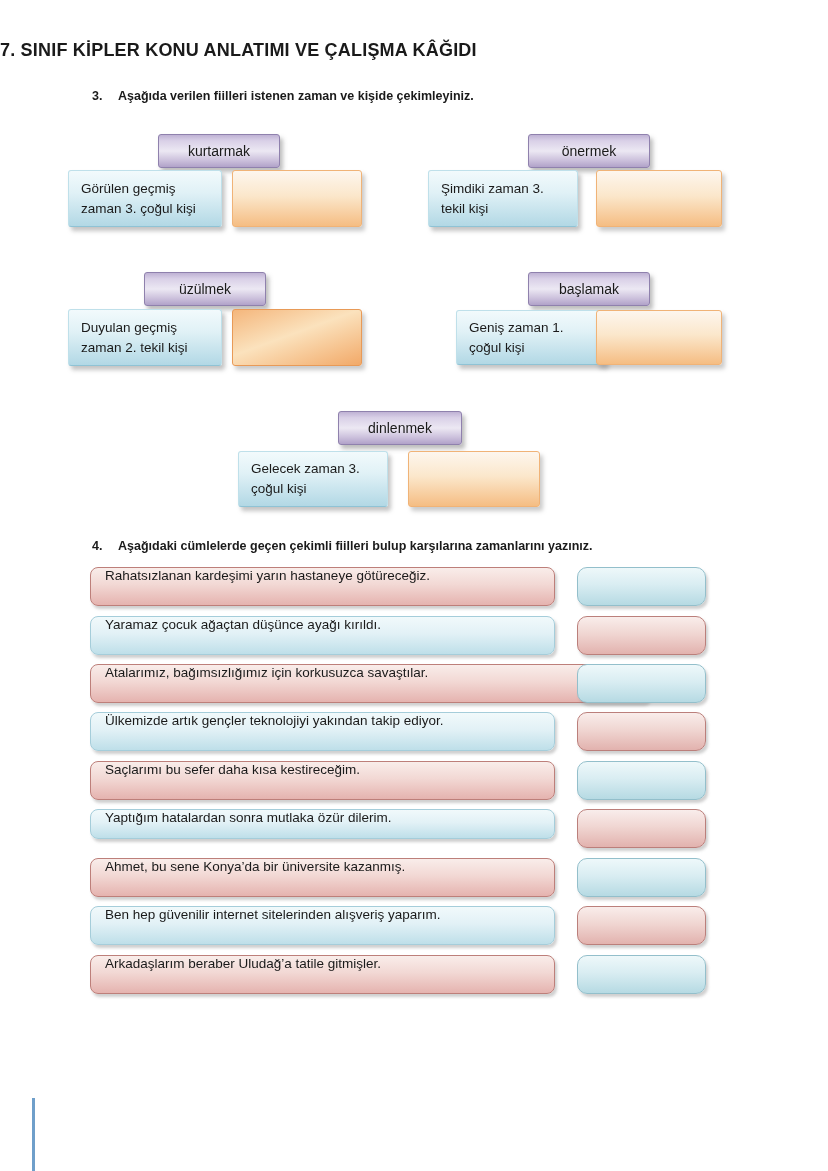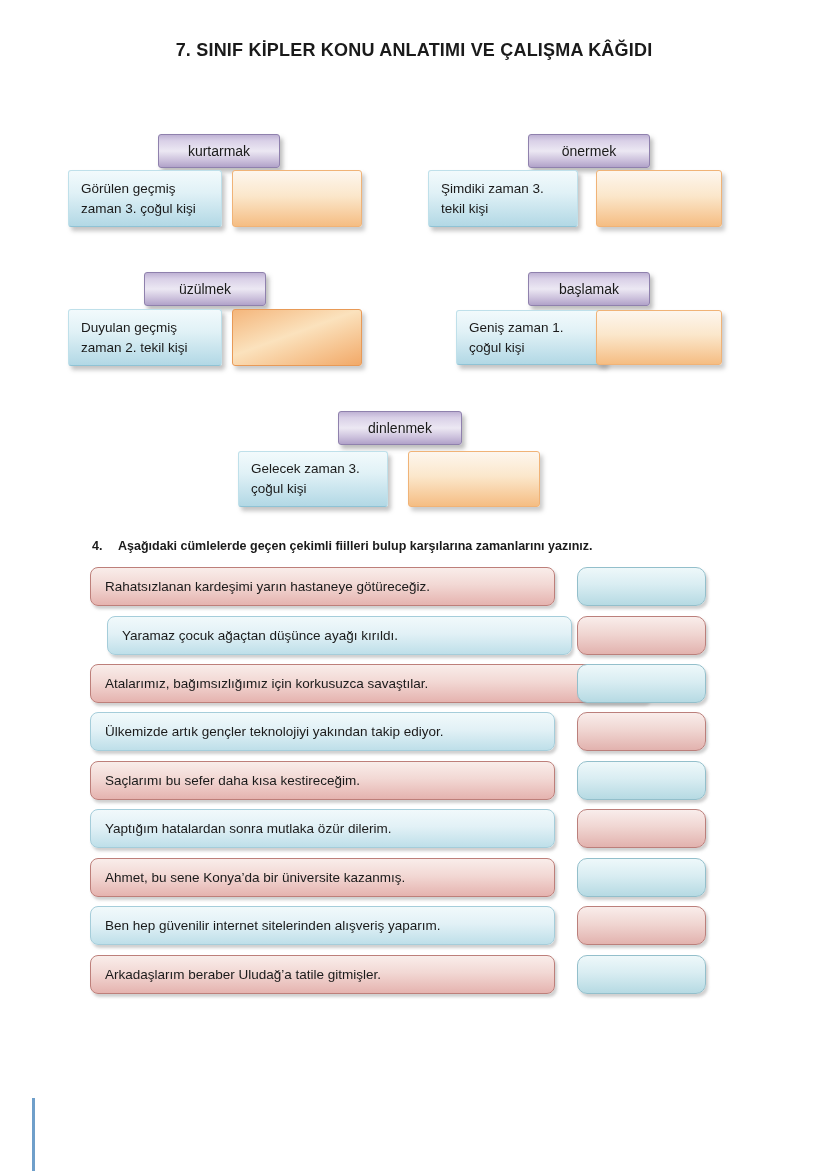--- a/index.html
+++ b/index.html
@@ -3,21 +3,21 @@
 <meta charset="utf-8">
 <style>
   html,body { margin:0; padding:0; background:#ffffff; }
   .page {
     position:relative; width:828px; height:1171px; margin:0 auto;
     background:#ffffff; font-family:"Liberation Sans", sans-serif;
     color:#1a1a1a; overflow:hidden;
   }
   .title {
     position:absolute; left:0; top:40px; width:100%;
-    text-align:center; font-size:18px; font-weight:bold; letter-spacing:0.2px;
+    text-align:left; font-size:18px; font-weight:bold; letter-spacing:0.2px;
   }
   .q-prompt { position:absolute; left:92px; font-size:12.5px; font-weight:bold; }
   .q-prompt .q-num { display:inline-block; width:26px; }
   .abs { position:absolute; box-sizing:border-box; }
 
   
   .verb-box {
     background:linear-gradient(180deg,#bfb2d4 0%,#d9d0e7 18%,#ece8f3 50%,#cdc2dd 78%,#b1a2c9 100%);
     border:1px solid #8f81ad; border-radius:3px;
     box-shadow:3px 4px 4px rgba(125,125,125,0.5);
@@ -37,39 +37,42 @@
     border:1px solid #f0b377; border-radius:3px;
     box-shadow:3px 4px 4px rgba(125,125,125,0.4);
   }
   .ans-orange.deep {
     background:linear-gradient(160deg,#f4b67c 0%,#fbe2bd 45%,#f2a968 100%);
     border-color:#e89a57;
   }
 
   
   .sentence-box {
-    border-radius:8px; display:flex; align-items:center;
+    border-radius:8px; display:flex; align-items:flex-start;
     padding-left:14px; font-size:13.5px;
     box-shadow:2px 3px 3px rgba(135,135,135,0.4);
   }
   .sentence-box.red  { background:linear-gradient(180deg,#f9edea 0%,#f2d8d4 45%,#e5b3af 100%); border:1px solid #bd7f7a; }
   .sentence-box.blue { background:linear-gradient(180deg,#f1f9fb 0%,#e2f1f6 45%,#bedfe9 100%); border:1px solid #a5cdda; }
   .ans4 { border-radius:10px; box-shadow:2px 3px 3px rgba(135,135,135,0.4); }
   .ans4.blue { background:linear-gradient(180deg,#eef8fa 0%,#d9edf2 45%,#b6dae3 100%); border:1px solid #93bfcb; }
   .ans4.red  { background:linear-gradient(180deg,#f9edeb 0%,#f0d6d2 45%,#e2b2ae 100%); border:1px solid #bb7f7b; }
 
   .edge-line { background:#6f9fca; }
 </style>
 </head>
 <body>
 
 <div class="page">
 
   <div class="title">7. SINIF KİPLER KONU ANLATIMI VE ÇALIŞMA KÂĞIDI</div>
 
+  <div class="q-prompt" style="top:89px;">
+    <span class="q-num">3.</span><span>Aşağıda verilen fiilleri istenen zaman ve kişide çekimleyiniz.</span>
+  </div>
 
   <div class="abs verb-box" style="left:158px; top:118px; width:122px; height:34px;">
     <span>kurtarmak</span>
   </div>
   <div class="abs tense-box" style="left:68px; top:170px; width:154px; height:57px;">
     <span>Görülen geçmiş zaman 3. çoğul kişi</span>
   </div>
   <div class="abs ans-orange" style="left:232px; top:170px; width:130px; height:57px;"></div>
 
   <div class="abs verb-box" style="left:528px; top:118px; width:122px; height:34px;">
@@ -106,41 +109,41 @@
 
   <div class="q-prompt" style="top:539px;">
     <span class="q-num">4.</span><span>Aşağıdaki cümlelerde geçen çekimli fiilleri bulup karşılarına zamanlarını yazınız.</span>
   </div>
 
   <div class="abs sentence-box red" style="left:90px; top:567px; width:465px; height:39px;">
       <span>Rahatsızlanan kardeşimi yarın hastaneye götüreceğiz.</span>
     </div>
   <div class="abs ans4 blue" style="left:577px; top:567px; width:129px; height:39px;"></div>
 
-  <div class="abs sentence-box blue" style="left:90px; top:616px; width:465px; height:39px;margin-left:17px;">
+  <div class="abs sentence-box blue" style="left:90px; top:616px; width:465px; height:39px;">
       <span>Yaramaz çocuk ağaçtan düşünce ayağı kırıldı.</span>
     </div>
   <div class="abs ans4 red" style="left:577px; top:616px; width:129px; height:39px;"></div>
 
   <div class="abs sentence-box red" style="left:90px; top:664px; width:560px; height:39px;">
       <span>Atalarımız, bağımsızlığımız için korkusuzca savaştılar.</span>
     </div>
   <div class="abs ans4 blue" style="left:577px; top:664px; width:129px; height:39px;"></div>
 
   <div class="abs sentence-box blue" style="left:90px; top:712px; width:465px; height:39px;">
       <span>Ülkemizde artık gençler teknolojiyi yakından takip ediyor.</span>
     </div>
   <div class="abs ans4 red" style="left:577px; top:712px; width:129px; height:39px;"></div>
 
   <div class="abs sentence-box red" style="left:90px; top:761px; width:465px; height:39px;">
       <span>Saçlarımı bu sefer daha kısa kestireceğim.</span>
     </div>
   <div class="abs ans4 blue" style="left:577px; top:761px; width:129px; height:39px;"></div>
 
-  <div class="abs sentence-box blue" style="left:90px; top:809px; width:465px; height:39px;">
+  <div class="abs sentence-box blue" style="left:90px; top:809px; width:465px; height:30px;">
       <span>Yaptığım hatalardan sonra mutlaka özür dilerim.</span>
     </div>
   <div class="abs ans4 red" style="left:577px; top:809px; width:129px; height:39px;"></div>
 
   <div class="abs sentence-box red" style="left:90px; top:858px; width:465px; height:39px;">
       <span>Ahmet, bu sene Konya’da bir üniversite kazanmış.</span>
     </div>
   <div class="abs ans4 blue" style="left:577px; top:858px; width:129px; height:39px;"></div>
 
   <div class="abs sentence-box blue" style="left:90px; top:906px; width:465px; height:39px;">

